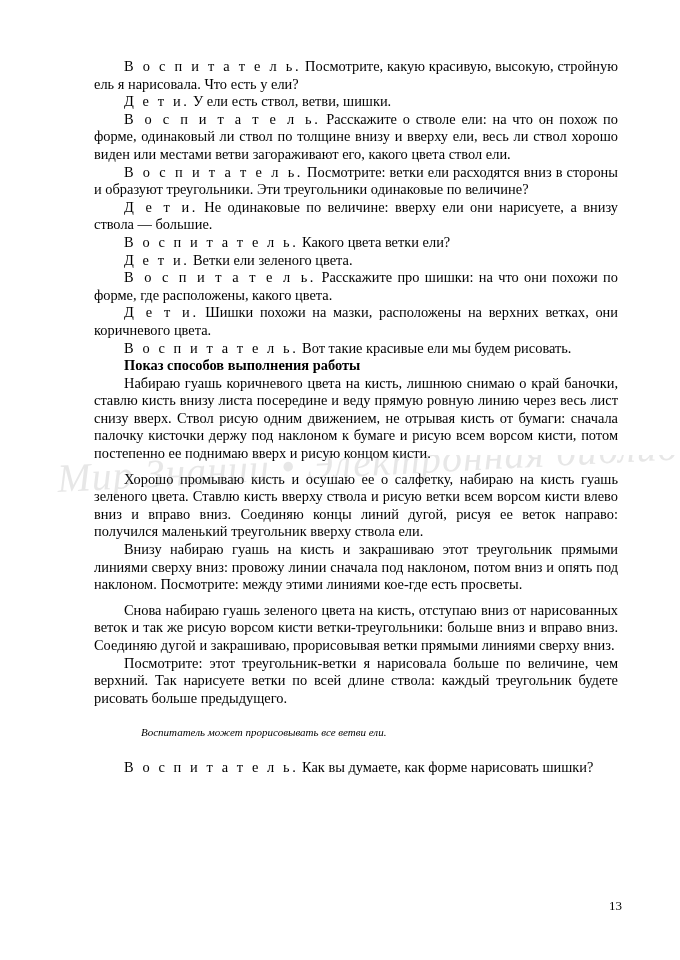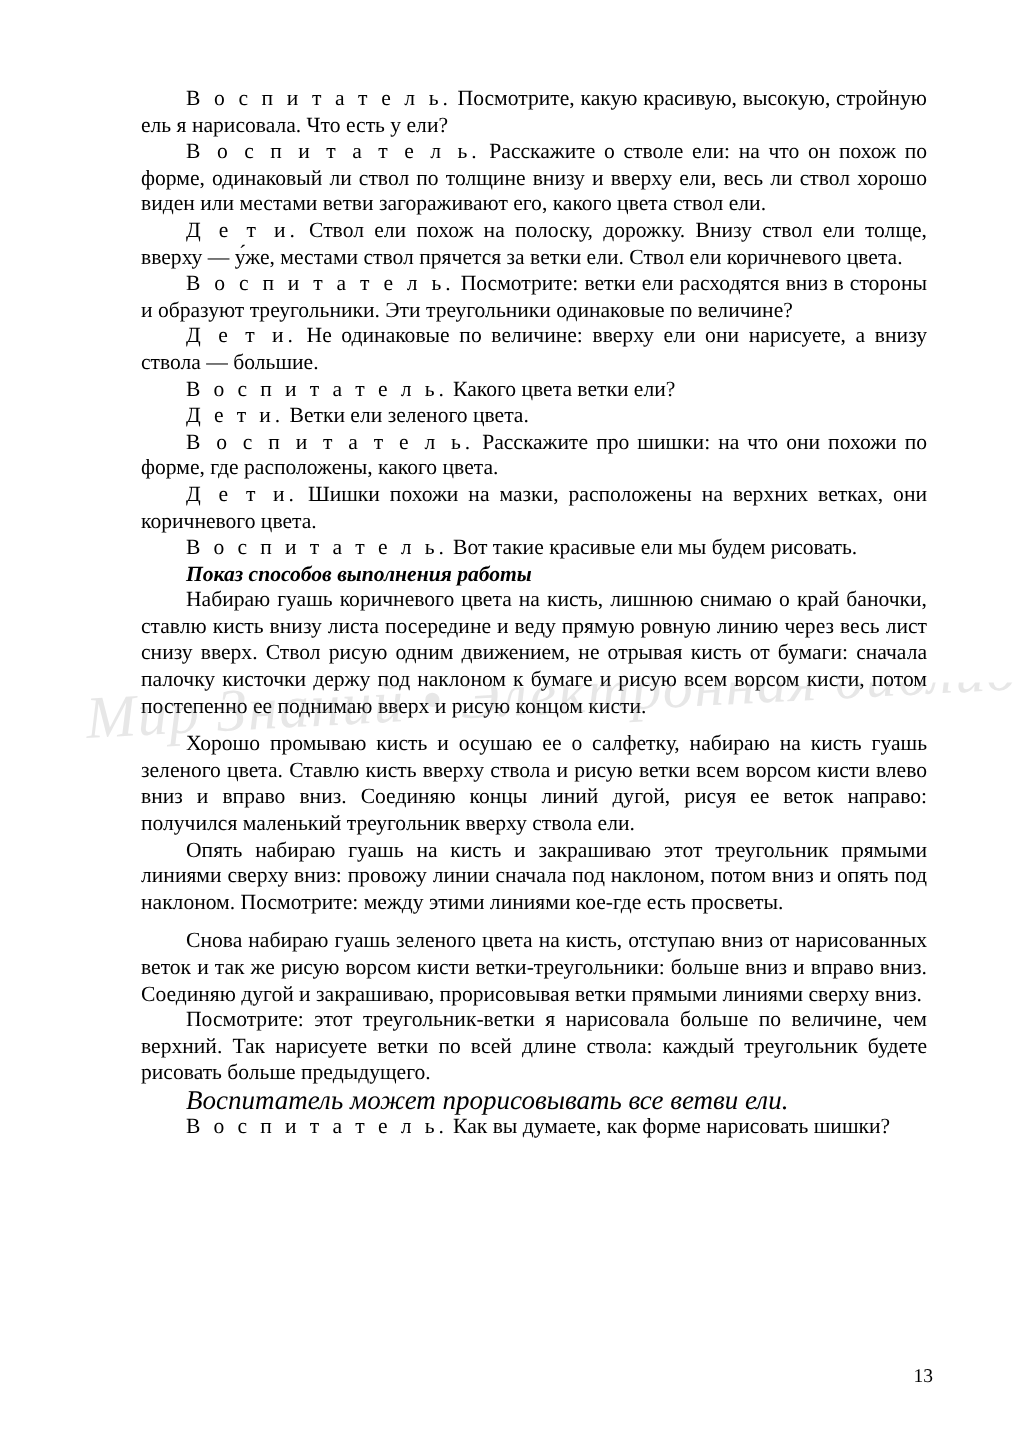--- a/index.html
+++ b/index.html
@@ -36,41 +36,39 @@
     text-indent: 30px;
     hyphens: manual;
   }
   .gap {
     height: 8px;
   }
   .speaker {
     letter-spacing: 2.6px;
   }
   .subhead {
-    font-style: italic;
     font-weight: bold;
     font-size: 14.4px;
     line-height: 17.6px;
     text-indent: 30px;
     margin: 0;
   }
   .italic-note {
     font-style: italic;
-    font-size: 18px;
+    font-size: 11px;
     line-height: 17.6px;
     text-indent: 30px;
-    margin: 0;
+    margin: 17px;
   }
   .page-number {
     position: absolute;
     right: 74px;
     top: 898px;
     font-size: 13px;
     font-family: "Liberation Serif", serif;
-    margin-top: 11px;
   }
   
   .watermark {
     position: absolute;
     left: 0;
     top: 455px;
     width: 680px;
     height: 70px;
     overflow: hidden;
     pointer-events: none;
@@ -92,24 +90,24 @@
 </style>
 </head>
 <body>
 
 <div class="page">
 
   <div class="content">
 
     <p><span class="speaker">В о с п и т а т е л ь.</span><span> Посмотрите, какую красивую, высокую, стройную ель я нарисовала. Что есть у ели?</span></p>
 
+    <p><span class="speaker">Д е т и.</span><span> У ели есть ствол, ветви, шишки.</span></p>
 
     <p><span class="speaker">В о с п и т а т е л ь.</span><span> Расскажите о стволе ели: на что он похож по форме, одинаковый ли ствол по толщине внизу и вверху ели, весь ли ствол хорошо виден или местами ветви загораживают его, какого цвета ствол ели.</span></p>
 
-    <p><span class="speaker">Д е т и.</span><span> Ствол ели похож на полоску, дорожку. Внизу ствол ели толще, вверху — у́же, местами ствол прячется за ветки ели. Ствол ели коричневого цвета.</span></p>
 
     <p><span class="speaker">В о с п и т а т е л ь.</span><span> Посмотрите: ветки ели расходятся вниз в стороны и образуют треугольники. Эти треугольники одинаковые по величине?</span></p>
 
     <p><span class="speaker">Д е т и.</span><span> Не одинаковые по величине: вверху ели они нарисуете, а внизу ствола — большие.</span></p>
 
     <p><span class="speaker">В о с п и т а т е л ь.</span><span> Какого цвета ветки ели?</span></p>
 
     <p><span class="speaker">Д е т и.</span><span> Ветки ели зеленого цвета.</span></p>
 
     <p><span class="speaker">В о с п и т а т е л ь.</span><span> Расскажите про шишки: на что они похожи по форме, где расположены, какого цвета.</span></p>
@@ -119,21 +117,21 @@
     <p><span class="speaker">В о с п и т а т е л ь.</span><span> Вот такие красивые ели мы будем рисовать.</span></p>
 
     <p class="subhead">Показ способов выполнения работы</p>
 
     <p>Набираю гуашь коричневого цвета на кисть, лишнюю снимаю о край баночки, ставлю кисть внизу листа посередине и веду прямую ровную линию через весь лист снизу вверх. Ствол рисую одним движением, не отрывая кисть от бумаги: сначала палочку кисточки держу под наклоном к бумаге и рисую всем ворсом кисти, потом постепенно ее поднимаю вверх и рисую концом кисти.</p>
 
     <div class="gap"></div>
 
     <p>Хорошо промываю кисть и осушаю ее о салфетку, набираю на кисть гуашь зеленого цвета. Ставлю кисть вверху ствола и рисую ветки всем ворсом кисти влево вниз и вправо вниз. Соединяю концы линий дугой, рисуя ее веток направо: получился маленький треугольник вверху ствола ели.</p>
 
-    <p>Опять набираю гуашь на кисть и закрашиваю этот треугольник прямыми линиями сверху вниз: провожу линии сначала под наклоном, потом вниз и опять под наклоном. Посмотрите: между этими линиями кое-где есть просветы.</p>
+    <p>Внизу набираю гуашь на кисть и закрашиваю этот треугольник прямыми линиями сверху вниз: провожу линии сначала под наклоном, потом вниз и опять под наклоном. Посмотрите: между этими линиями кое-где есть просветы.</p>
 
     <div class="gap"></div>
 
     <p>Снова набираю гуашь зеленого цвета на кисть, отступаю вниз от нарисованных веток и так же рисую ворсом кисти ветки-треугольники: больше вниз и вправо вниз. Соединяю дугой и закрашиваю, прорисовывая ветки прямыми линиями сверху вниз.</p>
 
     <p>Посмотрите: этот треугольник-ветки я нарисовала больше по величине, чем верхний. Так нарисуете ветки по всей длине ствола: каждый треугольник будете рисовать больше предыдущего.</p>
 
     <p class="italic-note">Воспитатель может прорисовывать все ветви ели.</p>
 
     <p><span class="speaker">В о с п и т а т е л ь.</span><span> Как вы думаете, как форме нарисовать шишки?</span></p>

